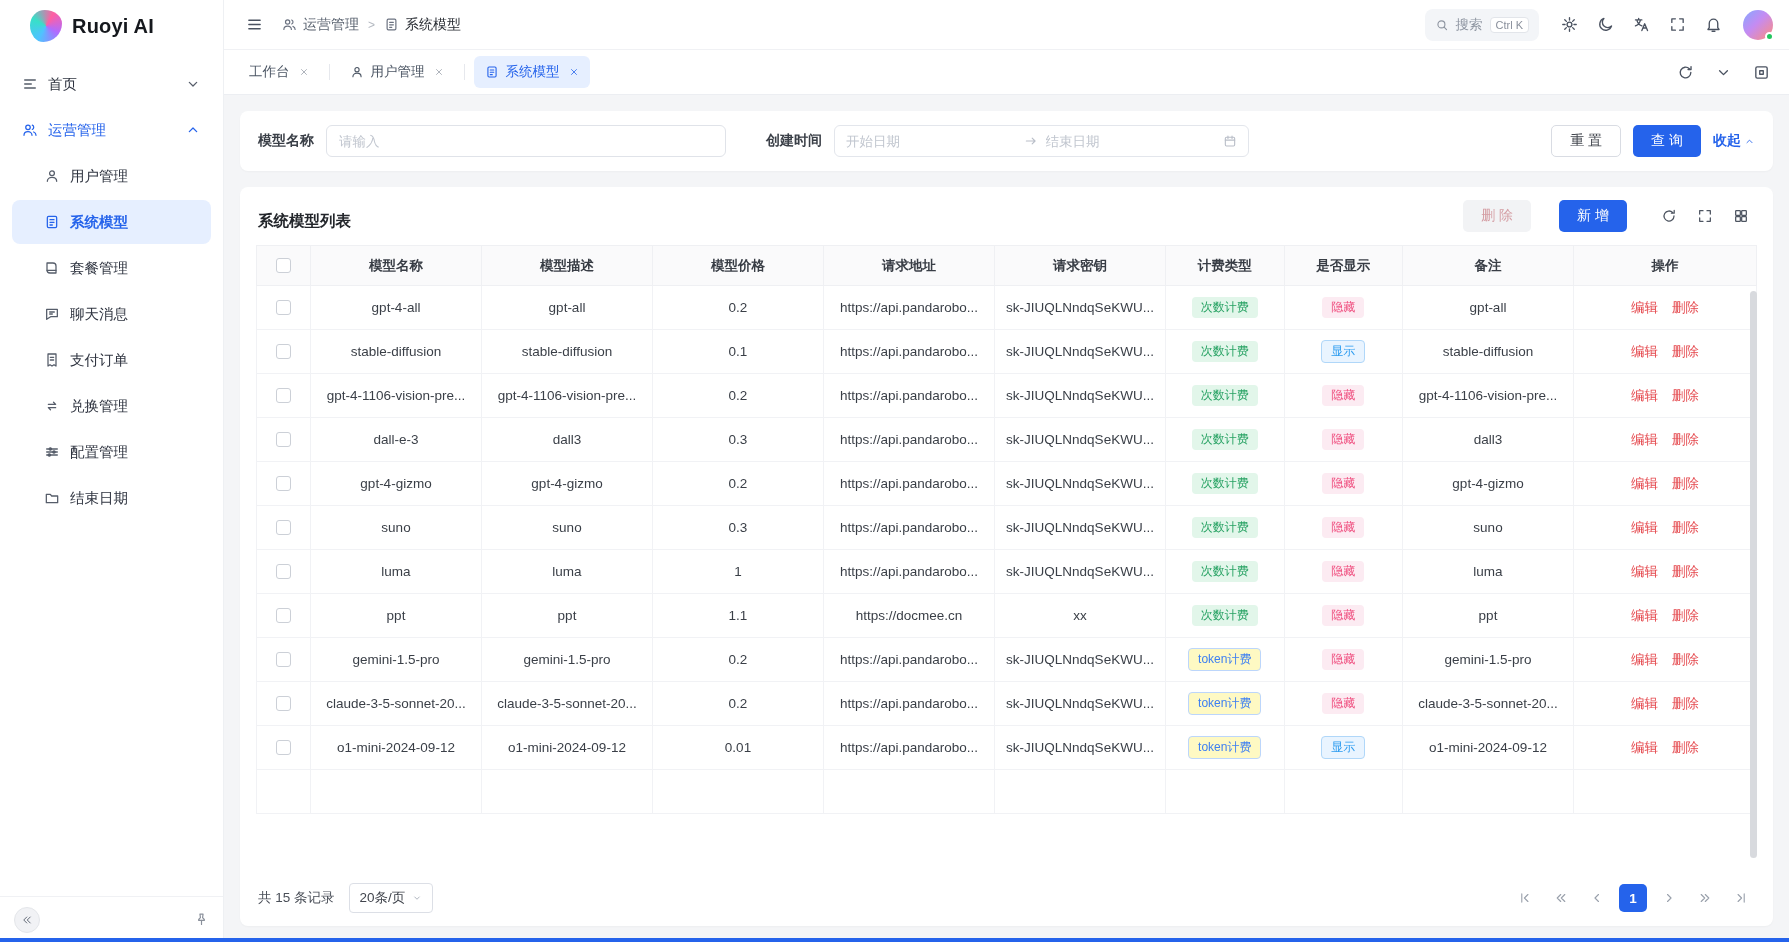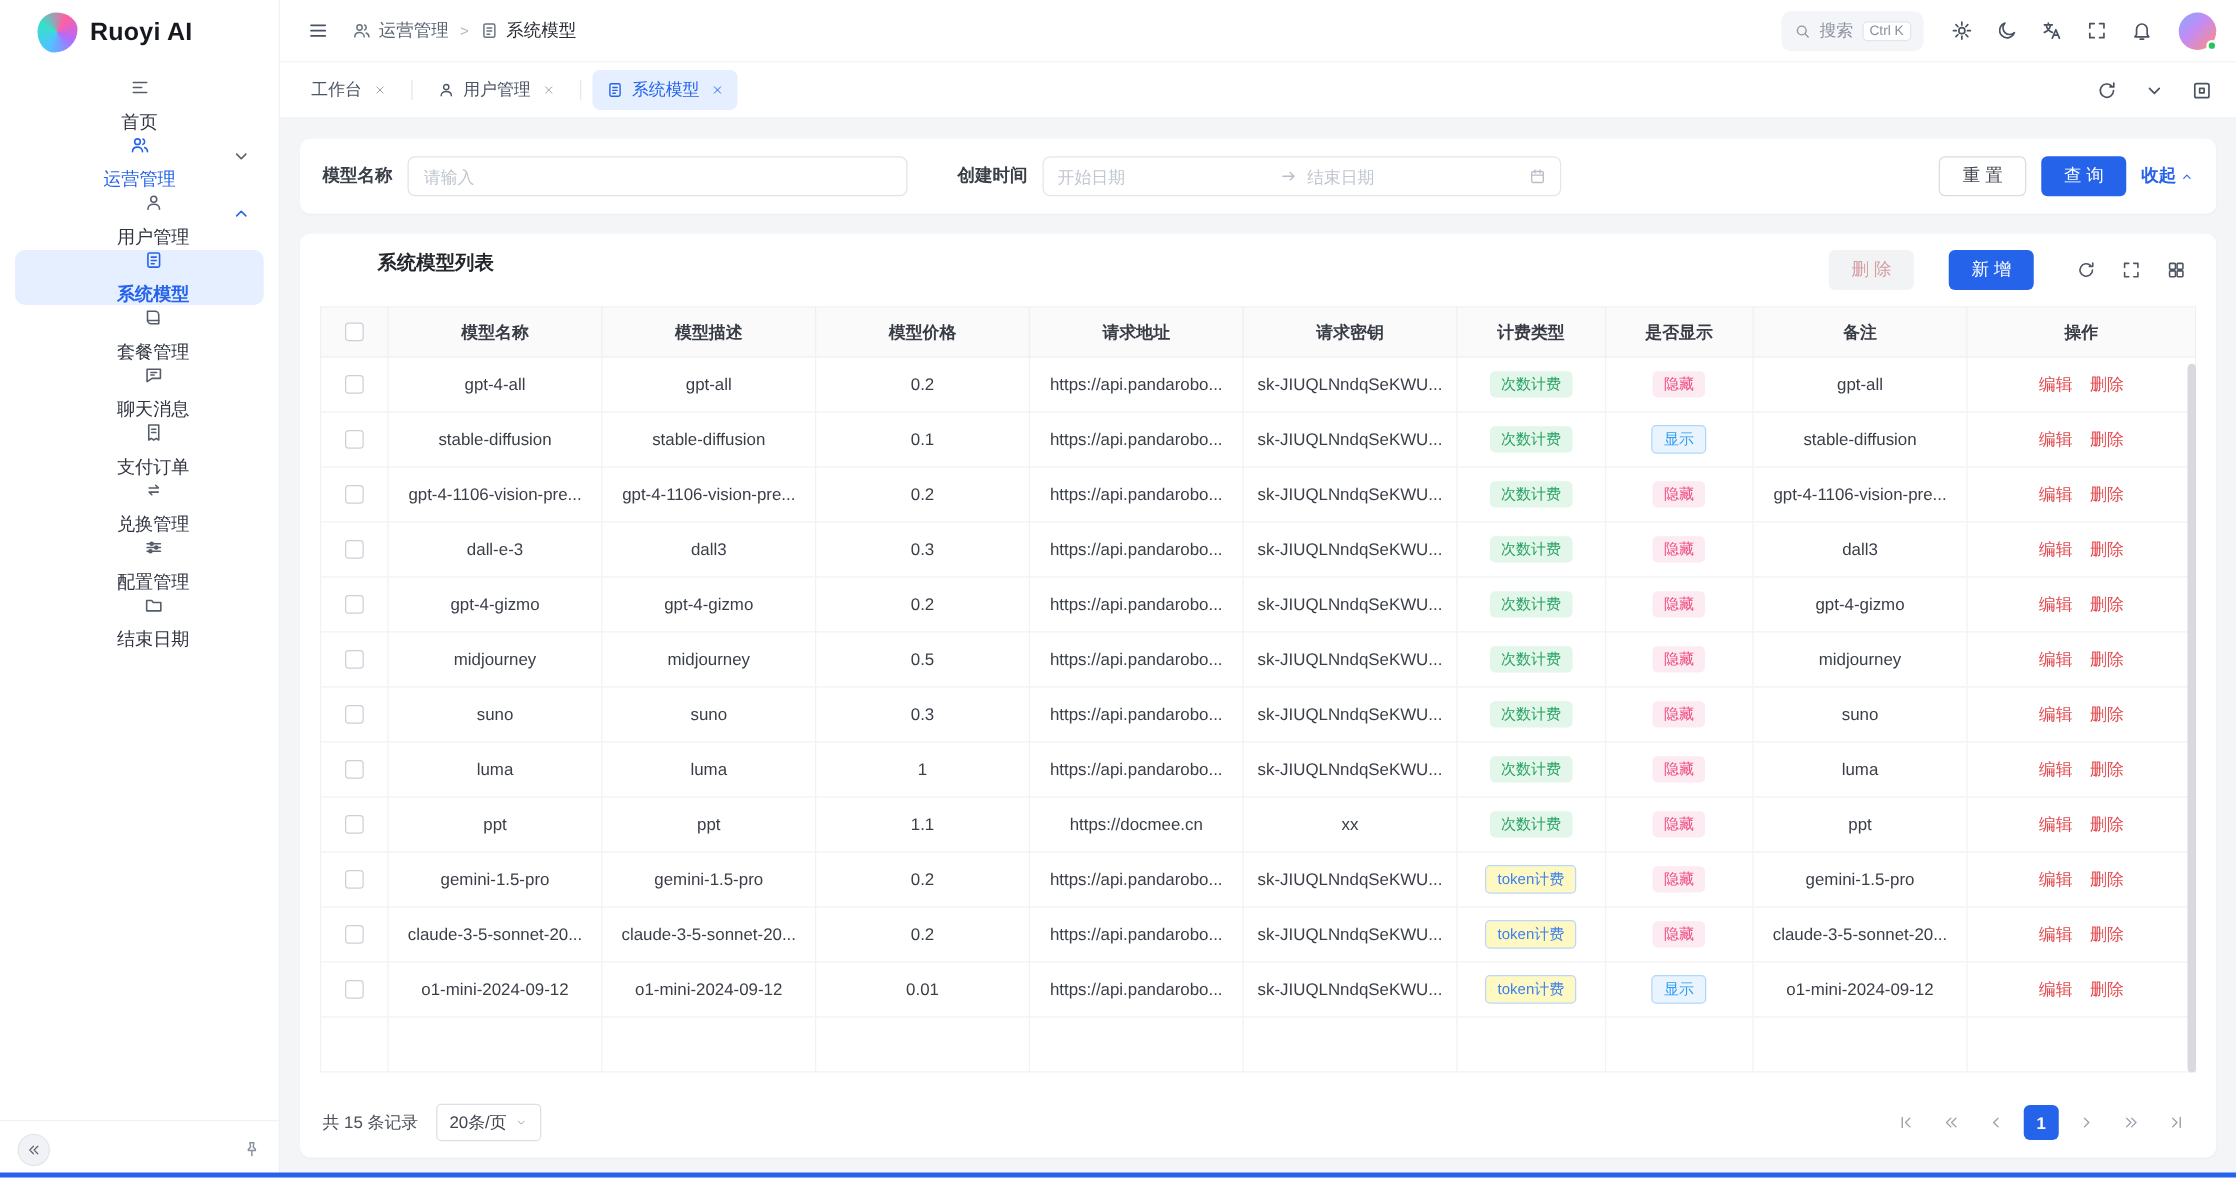--- a/index.html
+++ b/index.html
@@ -11,21 +11,21 @@
   .app { display:flex; width:100%; height:100%; }
 
   
   .sidebar { width:224px; background:#fff; border-right:1px solid #eef0f3; display:flex; flex-direction:column; }
   .logo-row { height:52px; display:flex; align-items:center; gap:10px; padding:0 30px; cursor:pointer; }
   .logo-mark { width:32px; height:32px; border-radius:46% 54% 58% 42%/48% 42% 58% 52%;
     background: conic-gradient(from 30deg,#ff5fa2,#b06bff,#4fc3ff,#37e0c8,#ff5fa2); flex:none; }
   .logo-text { font-size:20px; font-weight:700; color:#15181d; letter-spacing:.2px; }
   .menu { flex:1; padding:10px 12px; overflow:hidden; }
   .menu-item, .submenu-item { height:44px; display:flex; align-items:center; gap:10px; padding:0 10px;
-    border-radius:8px; color:#2f3440; cursor:pointer; font-size:14.5px; margin-bottom:2px;flex-direction:column; }
+    border-radius:8px; color:#2f3440; cursor:pointer; font-size:14.5px; margin-bottom:2px; }
   .menu-item .icon, .submenu-item .icon { font-size:16px; color:#565d6a; flex:none; }
   .menu-item.parent-active, .menu-item.parent-active .icon, .menu-item.parent-active .chev { color:var(--primary,#2563eb); }
   .submenu-item { padding-left:32px; }
   .submenu-item.active { background:var(--primary-light-bg,#e6efff); color:var(--primary,#2563eb); font-weight:600; }
   .submenu-item.active .icon { color:var(--primary,#2563eb); }
   .chev { margin-left:auto; font-size:12px; color:#9096a1; }
   .sidebar-footer { height:46px; border-top:1px solid #f0f1f4; display:flex; align-items:center;
     justify-content:space-between; padding:0 14px; }
   .collapse-btn { width:26px; height:26px; border-radius:50%; background:#f1f2f5; border:1px solid #e4e6ea;
     color:#5c6472; display:flex; align-items:center; justify-content:center; font-size:12px; cursor:pointer; }
@@ -86,21 +86,21 @@
   .btn-default { background:#fff; border:1px solid #d9dce3; color:#41454d; }
   .btn-primary { background:var(--primary,#2563eb); color:#fff; }
   .btn-danger-disabled { background:#f2f3f5; color:#d49da3; cursor:not-allowed; }
   .collapse-link { color:var(--primary,#2563eb); font-weight:600; display:inline-flex; align-items:center;
     gap:3px; cursor:pointer; font-size:14px; }
   .collapse-link .icon { font-size:11px; }
 
   
   .table-card { background:#fff; border-radius:8px; flex:1; min-height:0; display:flex; flex-direction:column;
     padding:0 16px; box-shadow:0 1px 2px rgba(0,0,0,.03); }
-  .table-head-row { display:flex; align-items:flex-start; padding:13px 2px; flex:none;margin-left:44px; }
+  .table-head-row { display:flex; align-items:flex-end; padding:13px 2px; flex:none; }
   .list-title { font-size:15.5px; font-weight:600; color:#23262b; }
   .toolbar { margin-left:auto; display:flex; align-items:center; gap:28px; }
   .toolbar .iconbtn { font-size:16px; color:#4e5561; }
   .table-viewport { flex:1; min-height:0; overflow:hidden; position:relative; }
   table { width:100%; border-collapse:collapse; table-layout:fixed; }
   th { background:#fafafb; border:1px solid #eff0f3; height:40px; font-size:13.5px; font-weight:700;
     color:#383d45; text-align:center; }
   td { border:1px solid #f1f2f5; height:44px; text-align:center; font-size:13.5px; color:#3a3f47;
     padding:0 8px; overflow:hidden; white-space:nowrap; text-overflow:ellipsis; }
   .cb-col { padding:0; }
@@ -571,32 +571,20 @@
                 <tr>
                   <td class="cb-col"><span class="checkbox"></span></td>
                   <td>gpt-4-gizmo</td>
                   <td>gpt-4-gizmo</td>
                   <td>0.2</td>
                   <td>https://api.pandarobo...</td>
                   <td>sk-JIUQLNndqSeKWU...</td>
                   <td><span class="tag tag-count">次数计费</span></td>
                   <td><span class="tag tag-hide">隐藏</span></td>
                   <td>gpt-4-gizmo</td>
-                  <td class="ops"><a class="op-link">编辑</a><a class="op-link">删除</a></td>
-                </tr>
-                <tr>
-                  <td class="cb-col"><span class="checkbox"></span></td>
-                  <td>midjourney</td>
-                  <td>midjourney</td>
-                  <td>0.5</td>
-                  <td>https://api.pandarobo...</td>
-                  <td>sk-JIUQLNndqSeKWU...</td>
-                  <td><span class="tag tag-count">次数计费</span></td>
-                  <td><span class="tag tag-hide">隐藏</span></td>
-                  <td>midjourney</td>
                   <td class="ops"><a class="op-link">编辑</a><a class="op-link">删除</a></td>
                 </tr>
                 <tr>
                   <td class="cb-col"><span class="checkbox"></span></td>
                   <td>suno</td>
                   <td>suno</td>
                   <td>0.3</td>
                   <td>https://api.pandarobo...</td>
                   <td>sk-JIUQLNndqSeKWU...</td>
                   <td><span class="tag tag-count">次数计费</span></td>

